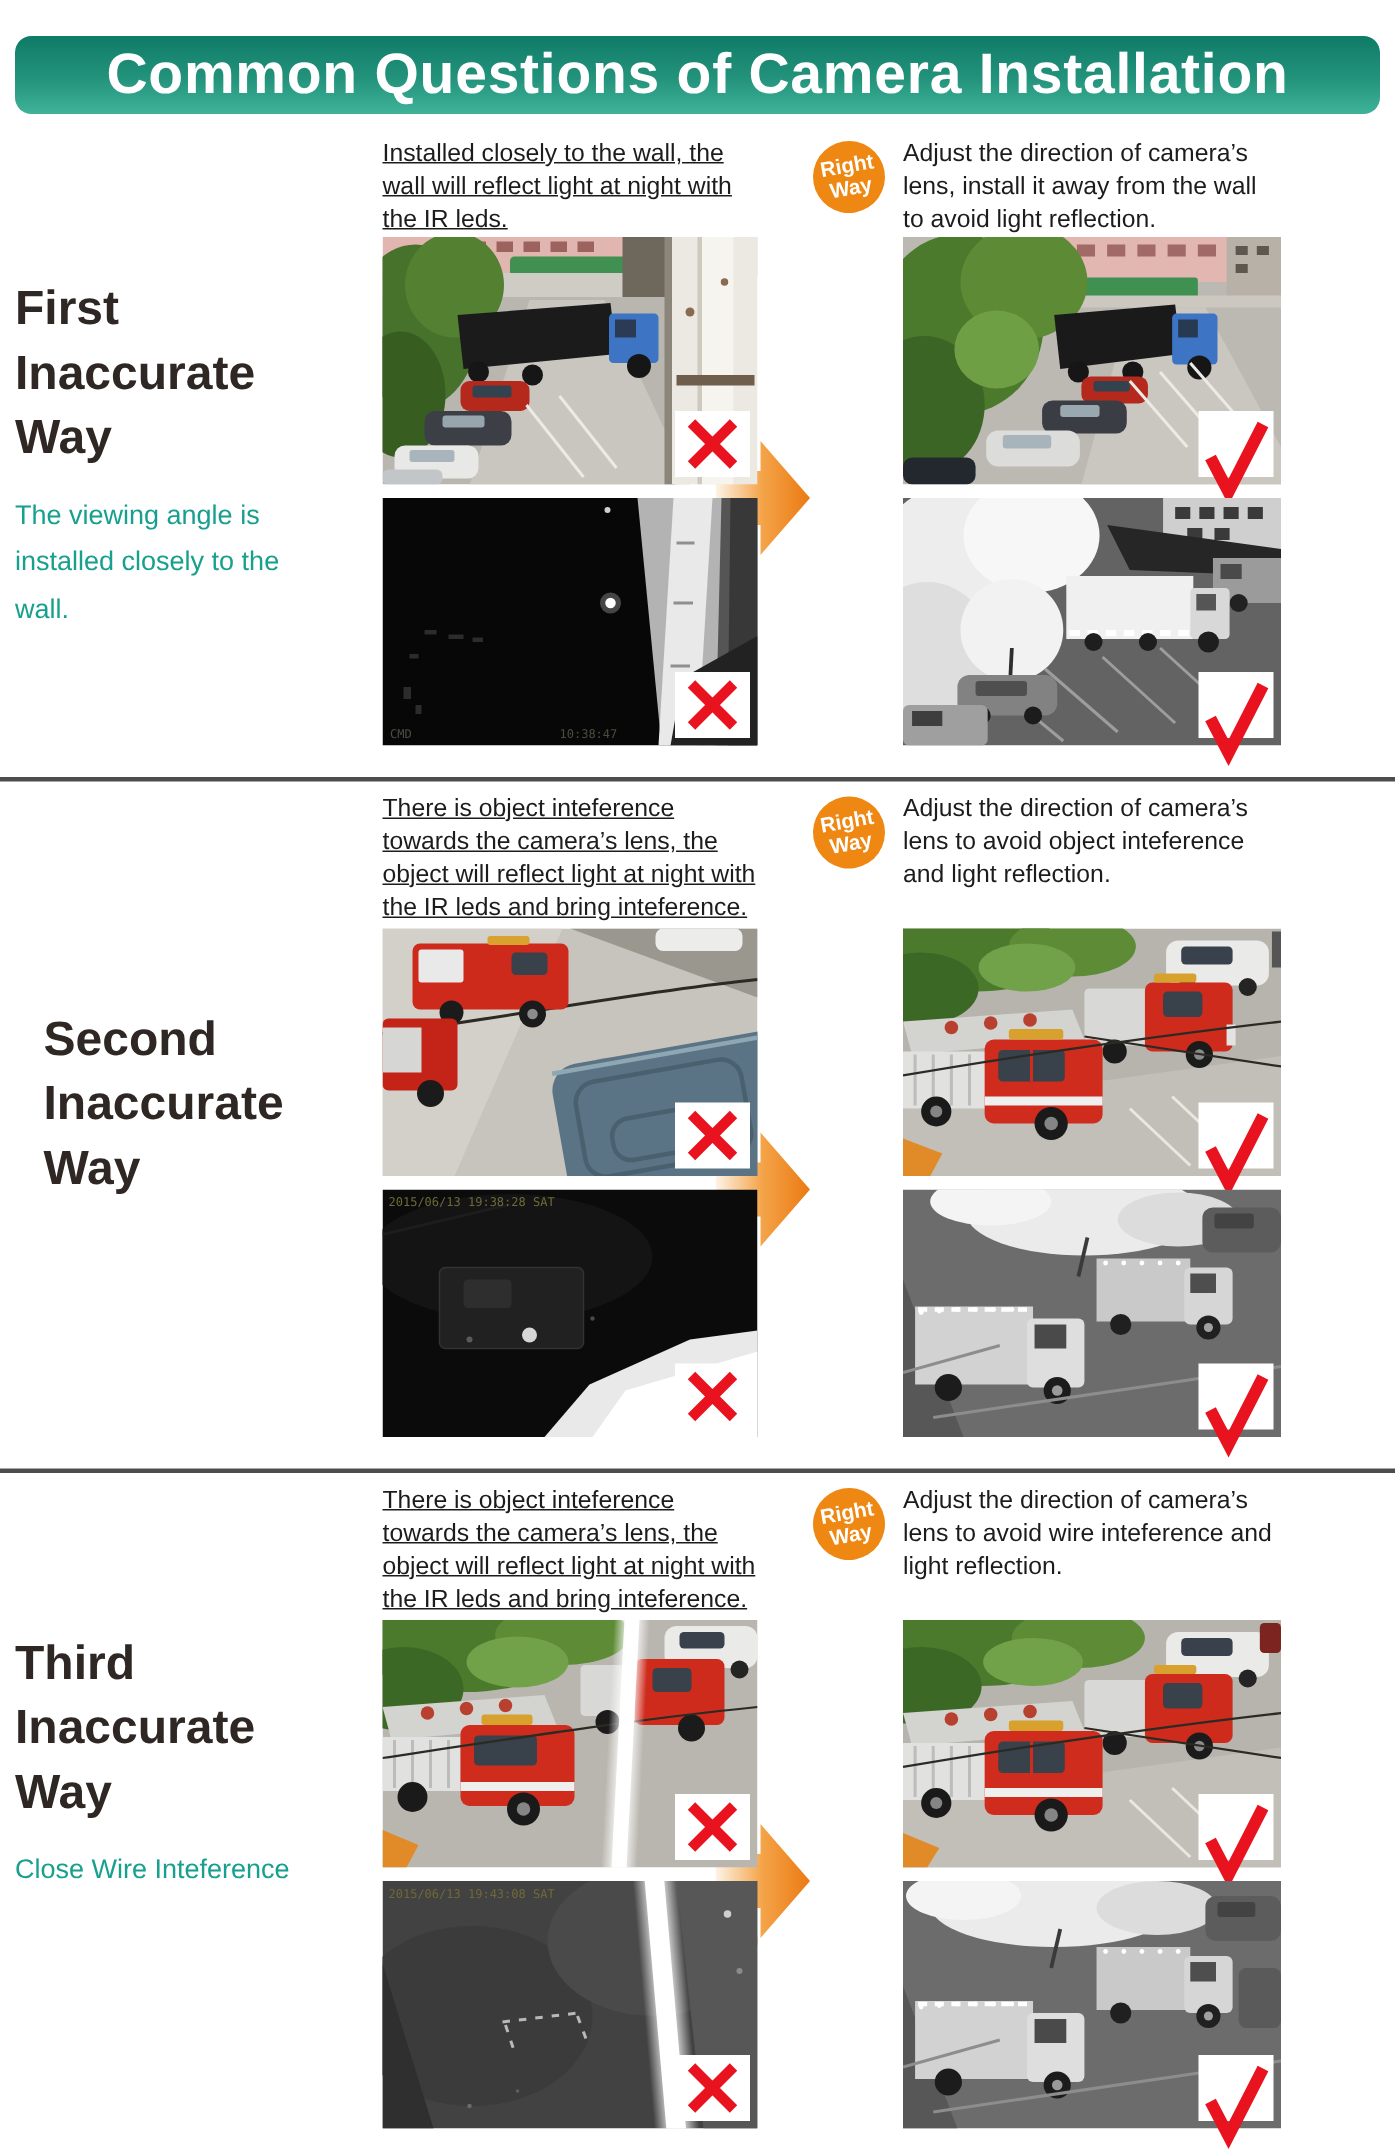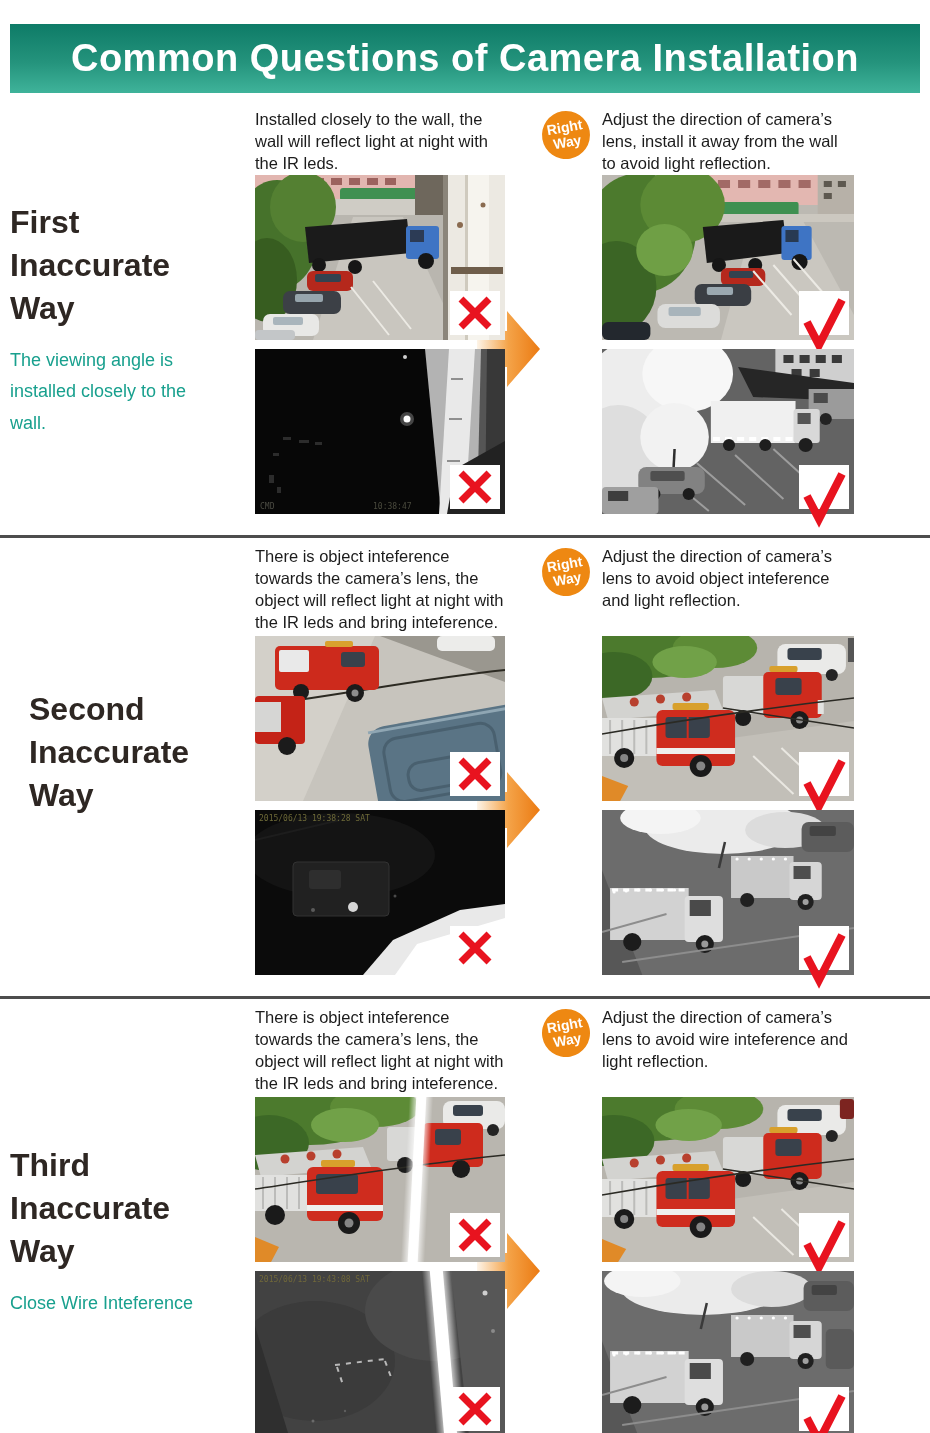--- a/index.html
+++ b/index.html
@@ -1,34 +1,34 @@
 <!DOCTYPE html>
 <html><head>
 <meta charset="utf-8">
 <style>
   html,body{margin:0;padding:0;background:#ffffff;}
   body{width:930px;font-family:"Liberation Sans", sans-serif;color:#1c1c1c;}
   .page{width:930px;position:relative;}
 
   
-  .banner{margin:6px 10px 8px 10px;height:69px;
+  .banner{margin:6px 10px 8px 10px;height:52px;
     background:linear-gradient(180deg,#0e7b67 0%,#24937c 55%,#3fb39a 100%);
     color:#fff;font-size:38px;font-weight:bold;letter-spacing:.5px;
-    display:flex;align-items:center;justify-content:center;}
+    display:flex;align-items:center;justify-content:center;border-radius:11px;}
 
   
   .row{display:flex;position:relative;padding-bottom:12px;--texth:66px;}
   .row.s2,.row.s3{--texth:90px;}
   .col-left{width:248px;flex:none;box-sizing:border-box;padding:100px 10px 0 10px;}
   .row.s2 .col-left{padding-top:150px;padding-left:29px;}
-  .row.s3 .col-left{padding-top:105px;margin-top:40px;}
+  .row.s3 .col-left{padding-top:105px;}
   .col-left h2{margin:0;font-size:32px;line-height:1.35;color:#2e2723;font-weight:bold;}
   .subtitle{margin:14px 0 0 0;font-size:18px;line-height:1.75;color:#18a08e;white-space:pre-line;}
 
-  .col-mid{width:212px;flex:none;margin-left:7px;padding-top:8px;}
+  .col-mid{width:212px;flex:none;margin-left:7px;padding-top:8px;text-decoration:underline;}
   .desc{margin:0;font-size:16.5px;line-height:1.33;white-space:pre-line;}
   .col-mid .desc{min-height:var(--texth);width:320px;position:relative;z-index:2;}
 
   .col-arrow{width:75px;flex:none;display:flex;align-items:center;justify-content:flex-end;
     box-sizing:border-box;padding-top:calc(var(--texth) + 8px);}
 
   .col-right{width:340px;flex:none;padding-top:8px;}
   .sol-head{display:flex;gap:12px;min-height:var(--texth);align-items:flex-start;}
   .badge{width:48px;height:48px;border-radius:50%;background:#ee8812;color:#fff;
     font-weight:bold;font-size:14px;display:flex;flex-direction:column;align-items:center;

